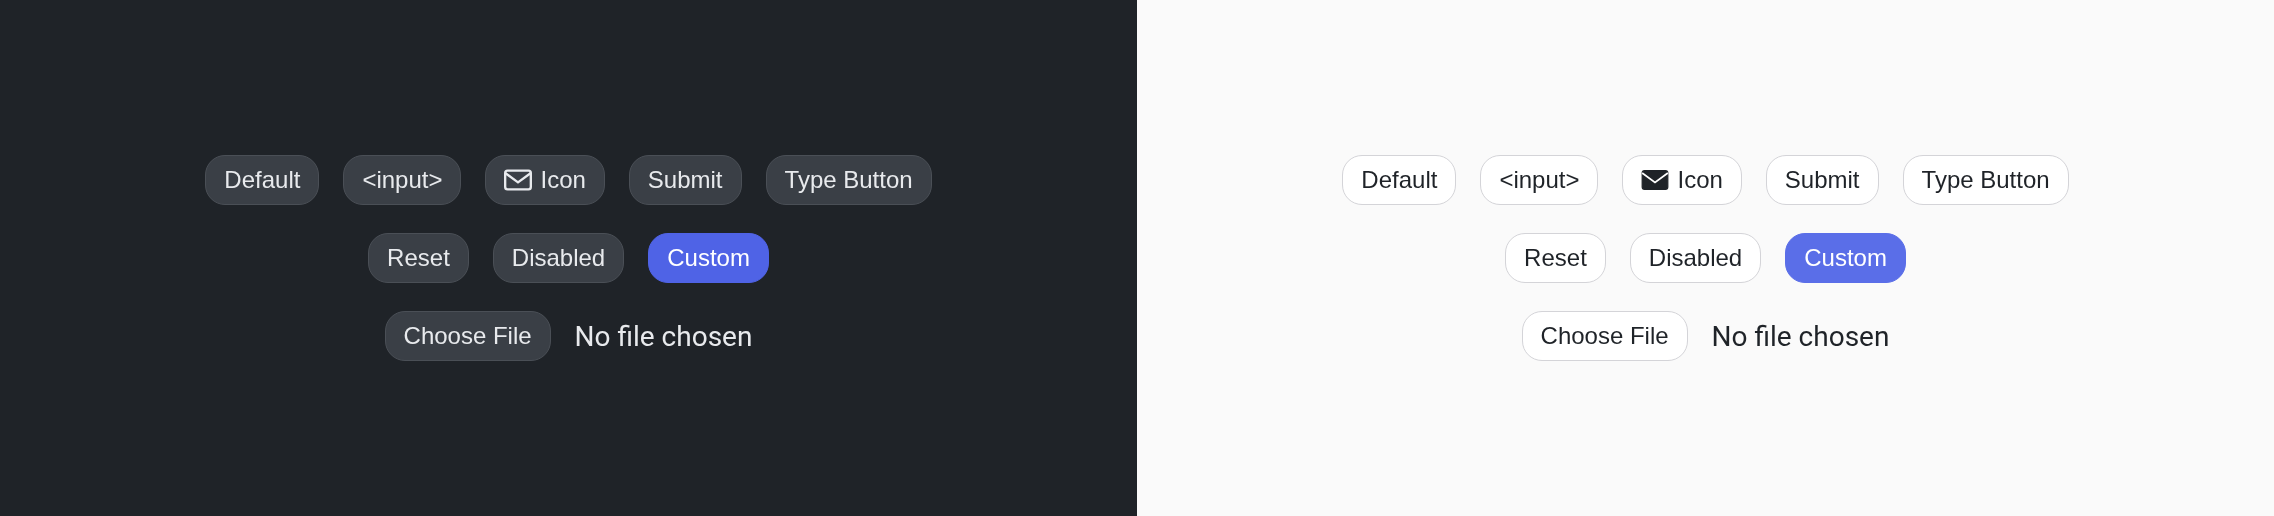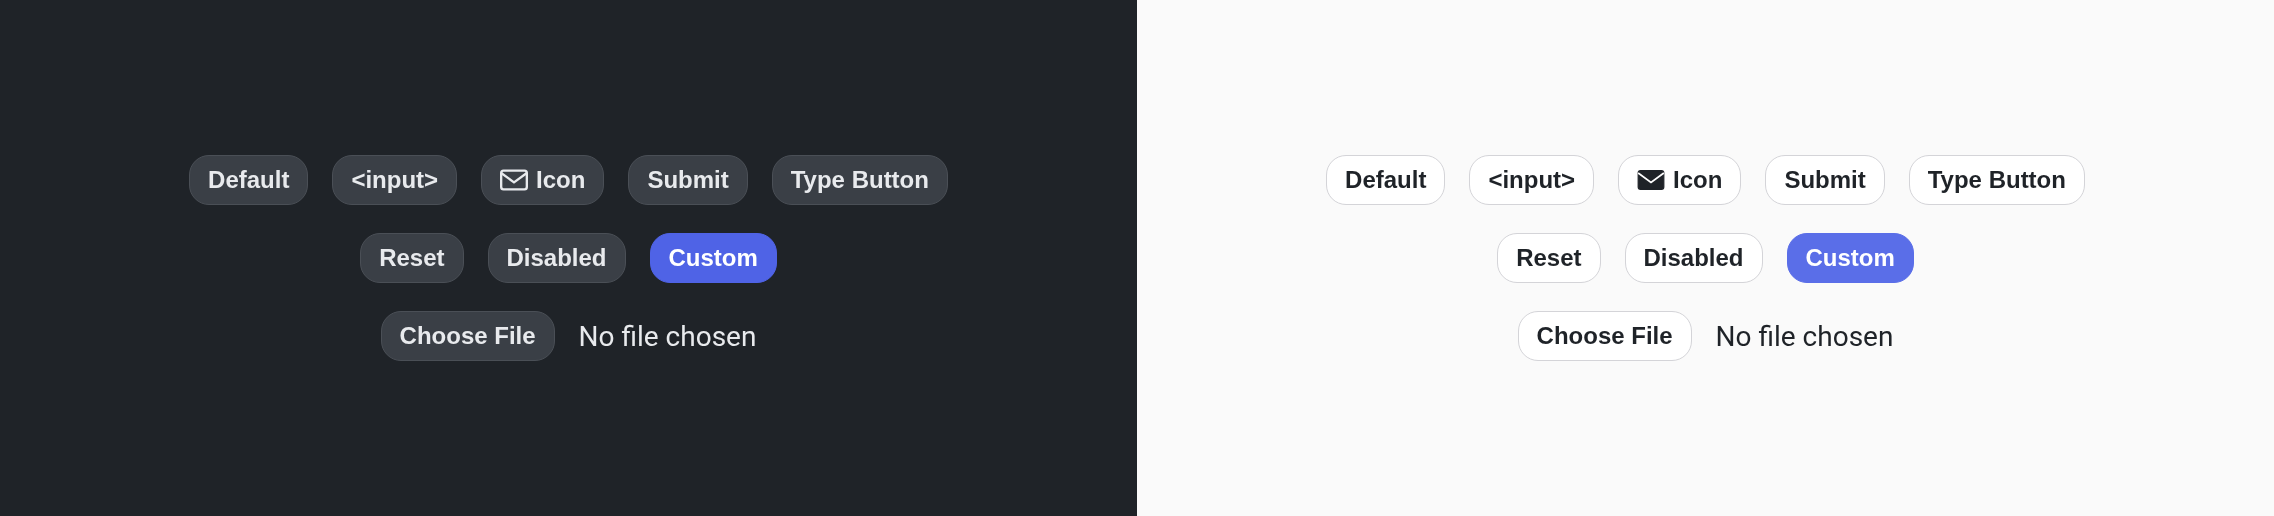--- a/index.html
+++ b/index.html
@@ -43,21 +43,21 @@
     }
     
     .btn {
       display: inline-flex;
       align-items: center;
       justify-content: center;
       gap: 8px;
       padding: 10px 18px;
       border-radius: 20px;
       font-size: 24px;
-      font-weight: 700;
+      font-weight: 400;
       border: 1px solid transparent;
       cursor: pointer;
       white-space: nowrap;
     }
     
     
     .dark .btn {
       background: #3a3f46;
       color: #e8eaed;
       border-color: #4a4f56;

